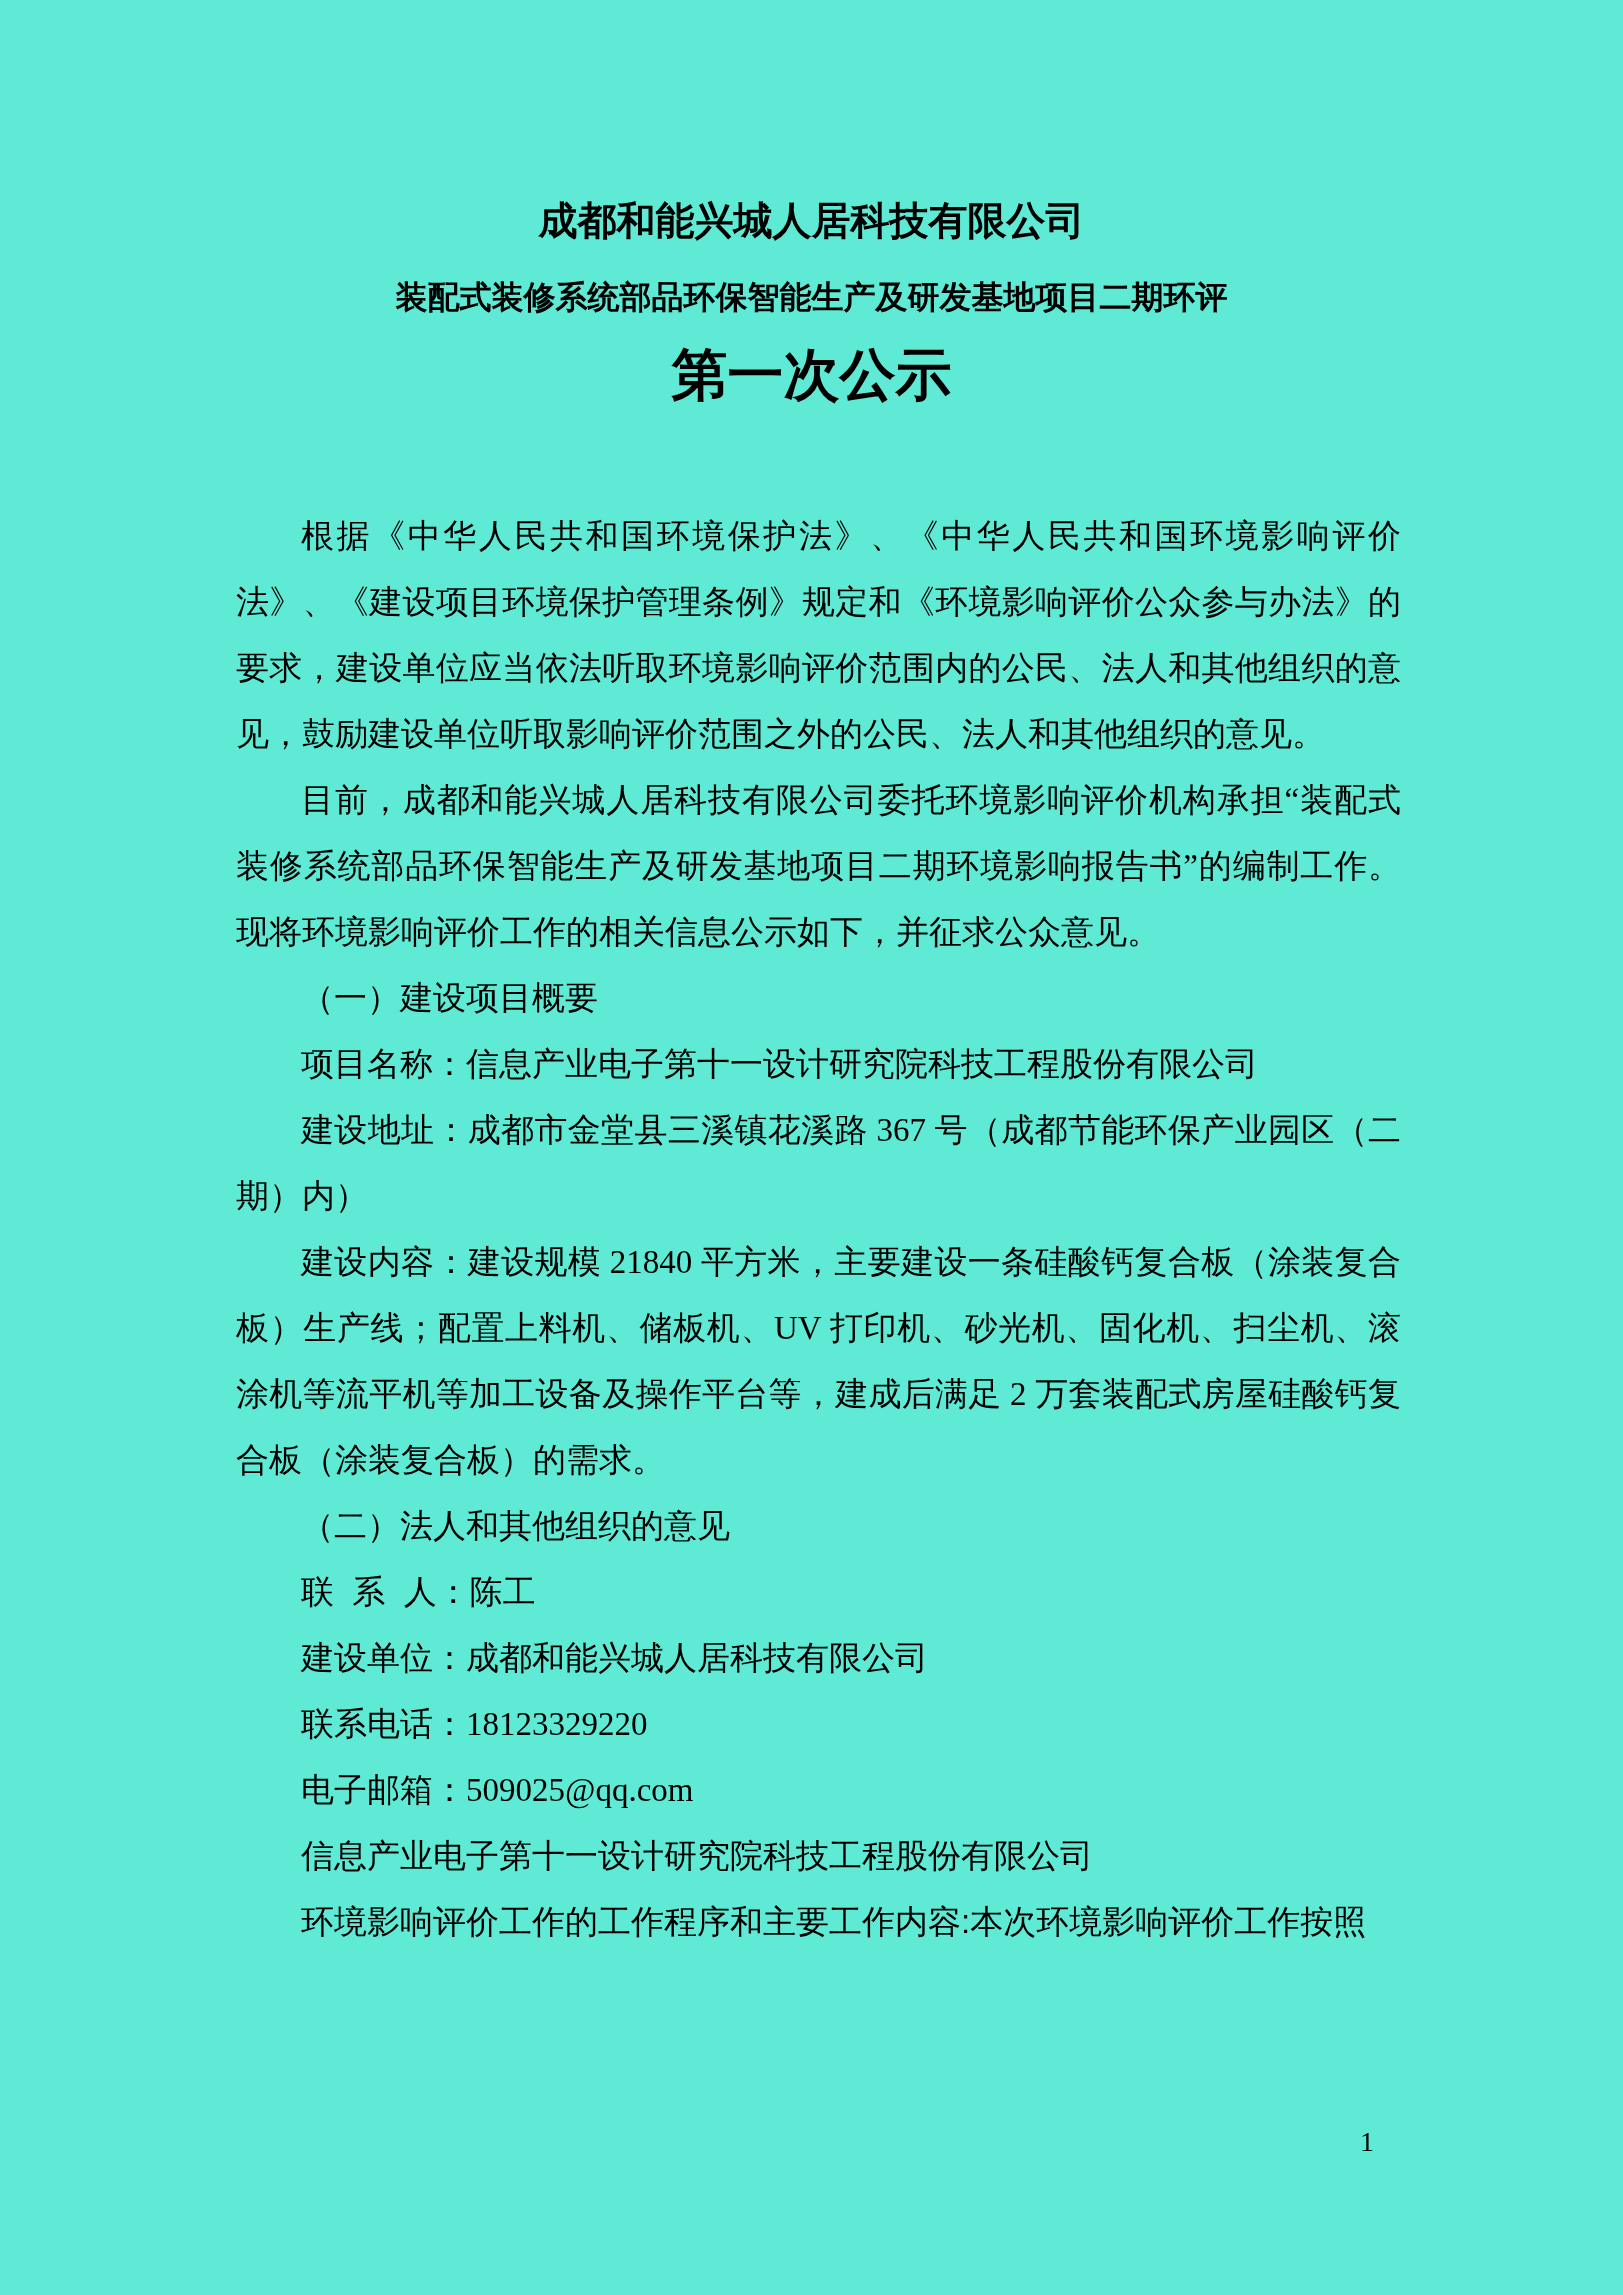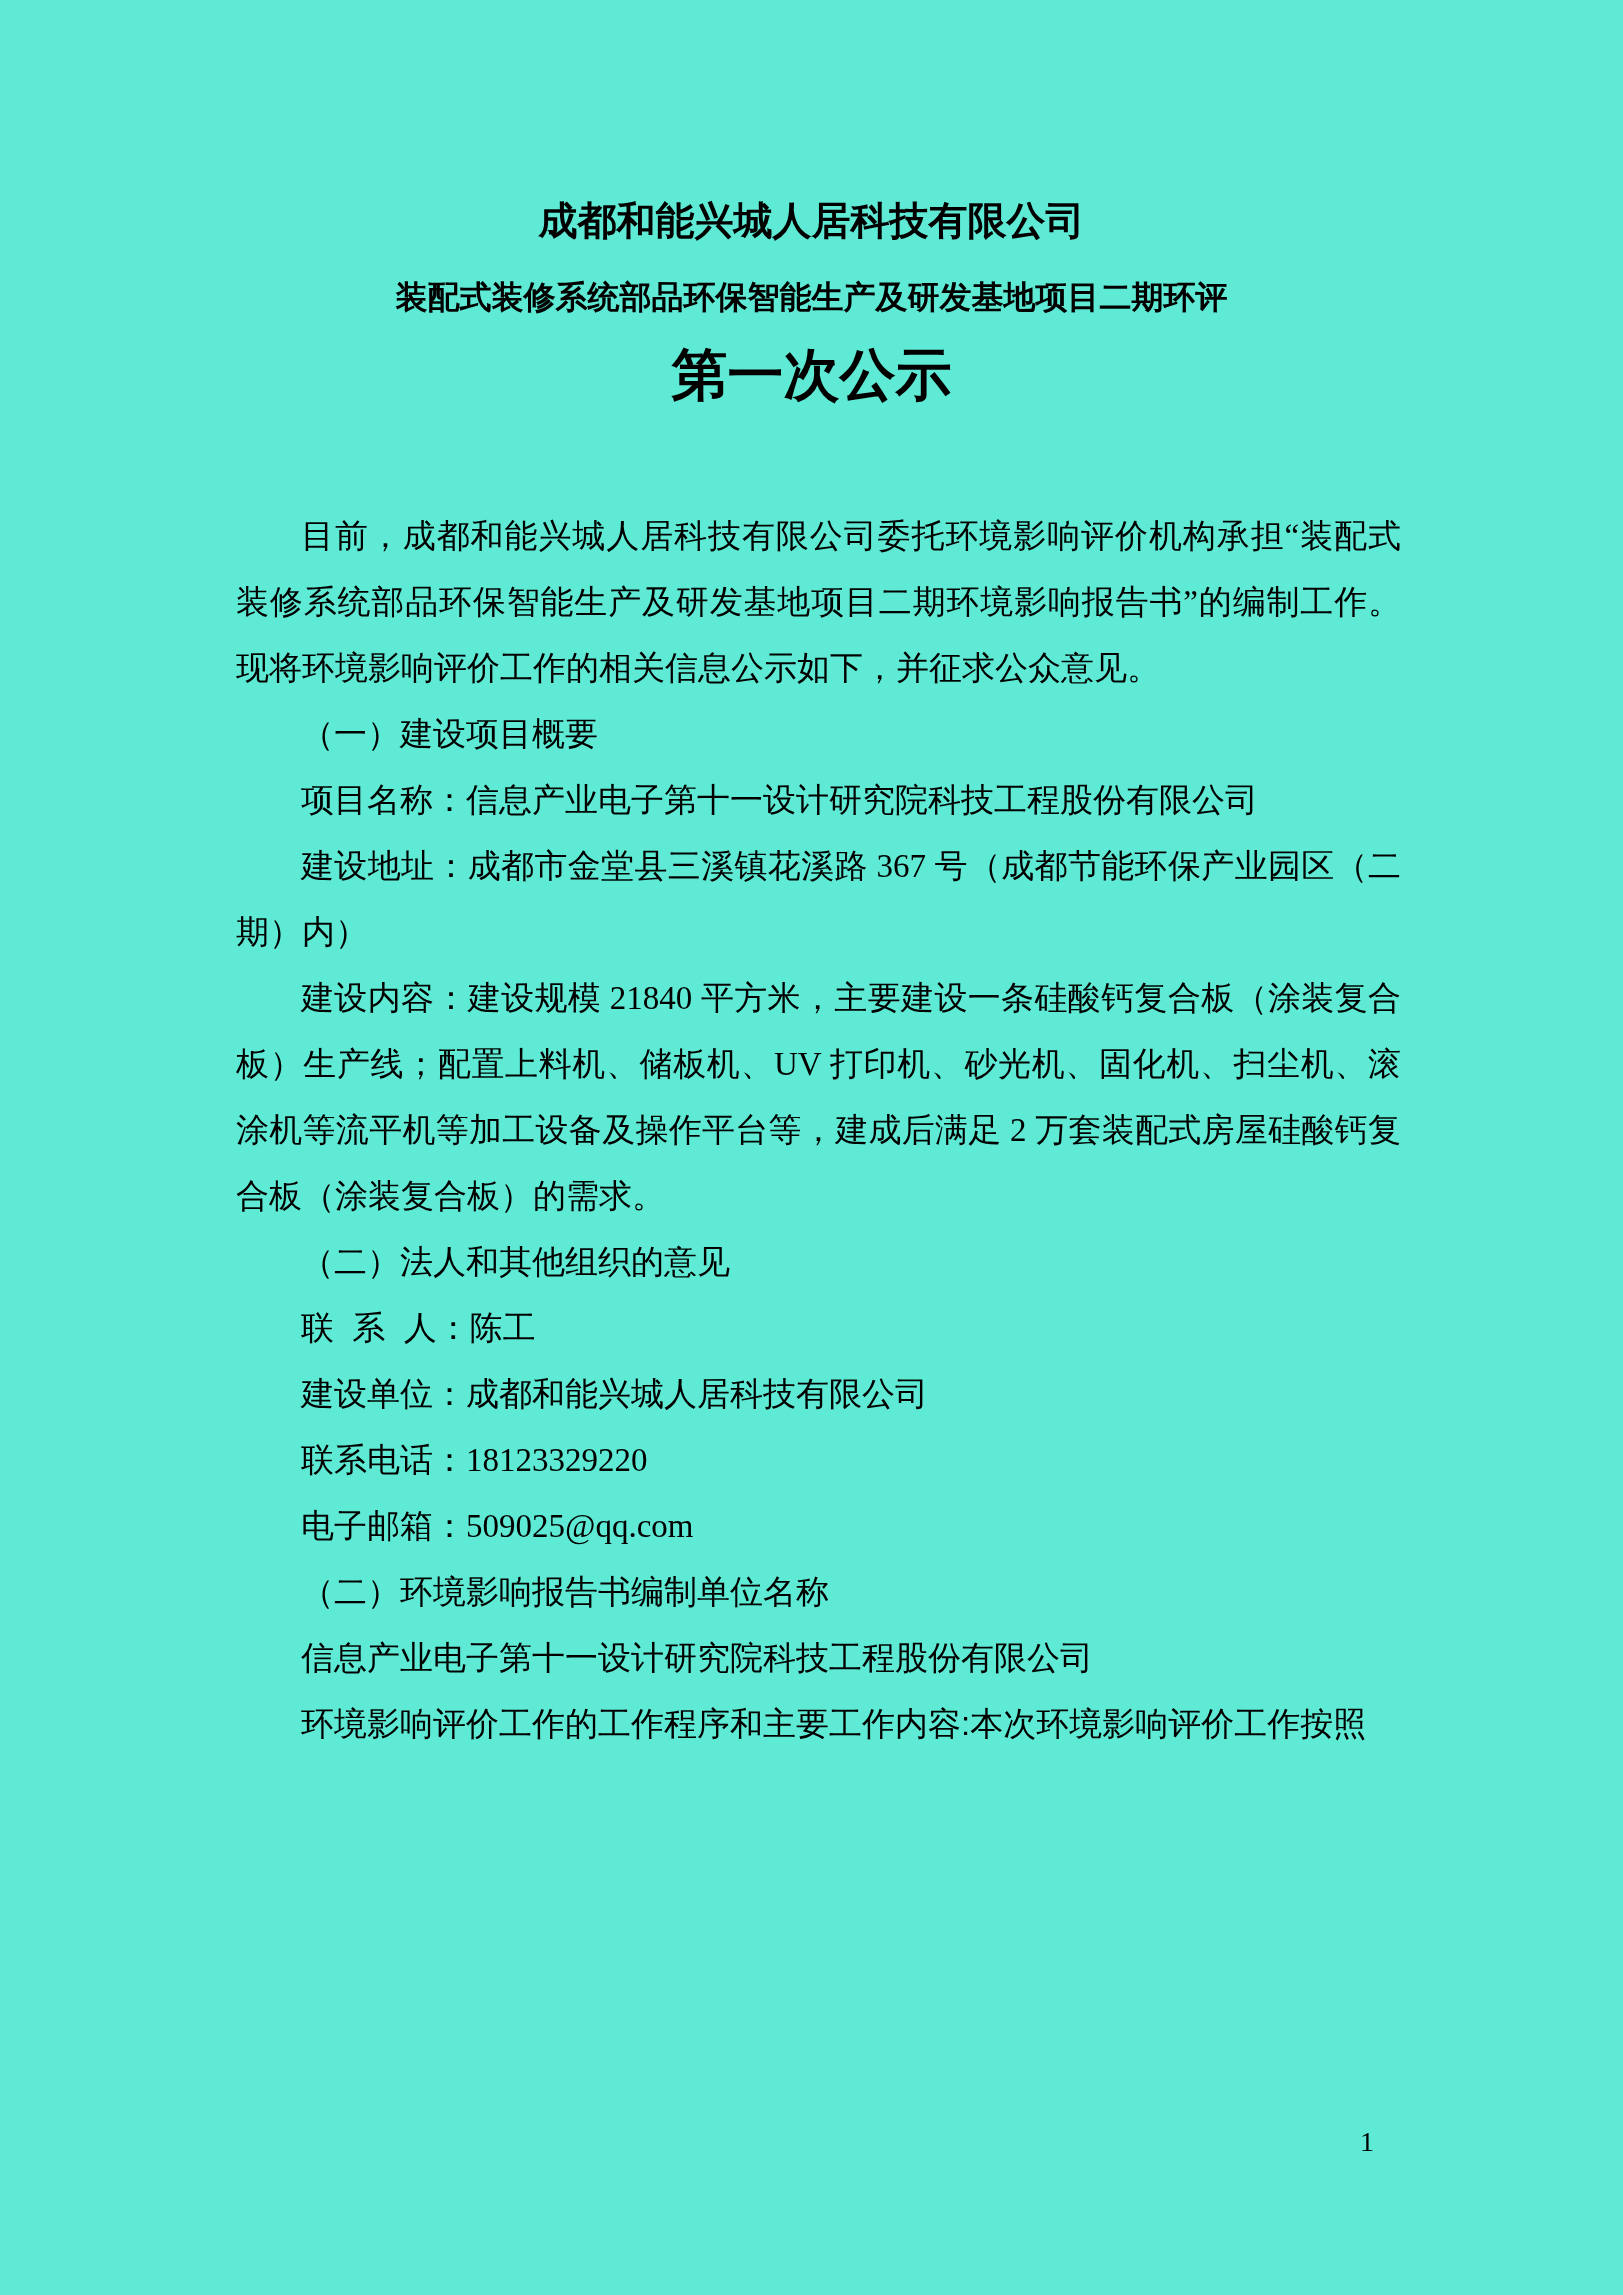--- a/index.html
+++ b/index.html
@@ -69,20 +69,21 @@
 <div class="page">
 
   <div class="titles">
     <div class="title-line1">成都和能兴城人居科技有限公司</div>
     <div class="title-line2">装配式装修系统部品环保智能生产及研发基地项目二期环评</div>
     <div class="title-line3">第一次公示</div>
   </div>
 
   <div class="content">
 
+    <p>根据《中华人民共和国环境保护法》、《中华人民共和国环境影响评价法》、《建设项目环境保护管理条例》规定和《环境影响评价公众参与办法》的要求，建设单位应当依法听取环境影响评价范围内的公民、法人和其他组织的意见，鼓励建设单位听取影响评价范围之外的公民、法人和其他组织的意见。</p>
 
     <p>目前，成都和能兴城人居科技有限公司委托环境影响评价机构承担“装配式装修系统部品环保智能生产及研发基地项目二期环境影响报告书”的编制工作。现将环境影响评价工作的相关信息公示如下，并征求公众意见。</p>
 
     <p class="bold">（一）建设项目概要</p>
 
     <p><b>项目名称：</b><span>信息产业电子第十一设计研究院科技工程股份有限公司</span></p>
 
     <p><b>建设地址：</b><span>成都市金堂县三溪镇花溪路 367 号（成都节能环保产业园区（二期）内）</span></p>
 
 
@@ -91,21 +92,20 @@
     <p class="bold">（二）法人和其他组织的意见</p>
 
     <p><b class="spread">联 系 人：</b><span>陈工</span></p>
 
     <p><b>建设单位：</b><span>成都和能兴城人居科技有限公司</span></p>
 
     <p><b>联系电话：</b><span>18123329220</span></p>
 
     <p><b>电子邮箱：</b><span>509025@qq.com</span></p>
 
-    <p class="bold">（二）环境影响报告书编制单位名称</p>
 
     <p class="bold">信息产业电子第十一设计研究院科技工程股份有限公司</p>
 
     <p><b>环境影响评价工作的工作程序和主要工作内容:</b><span>本次环境影响评价工作按照</span></p>
 
   </div>
 
   <div class="page-num">1</div>
 
 </div>

